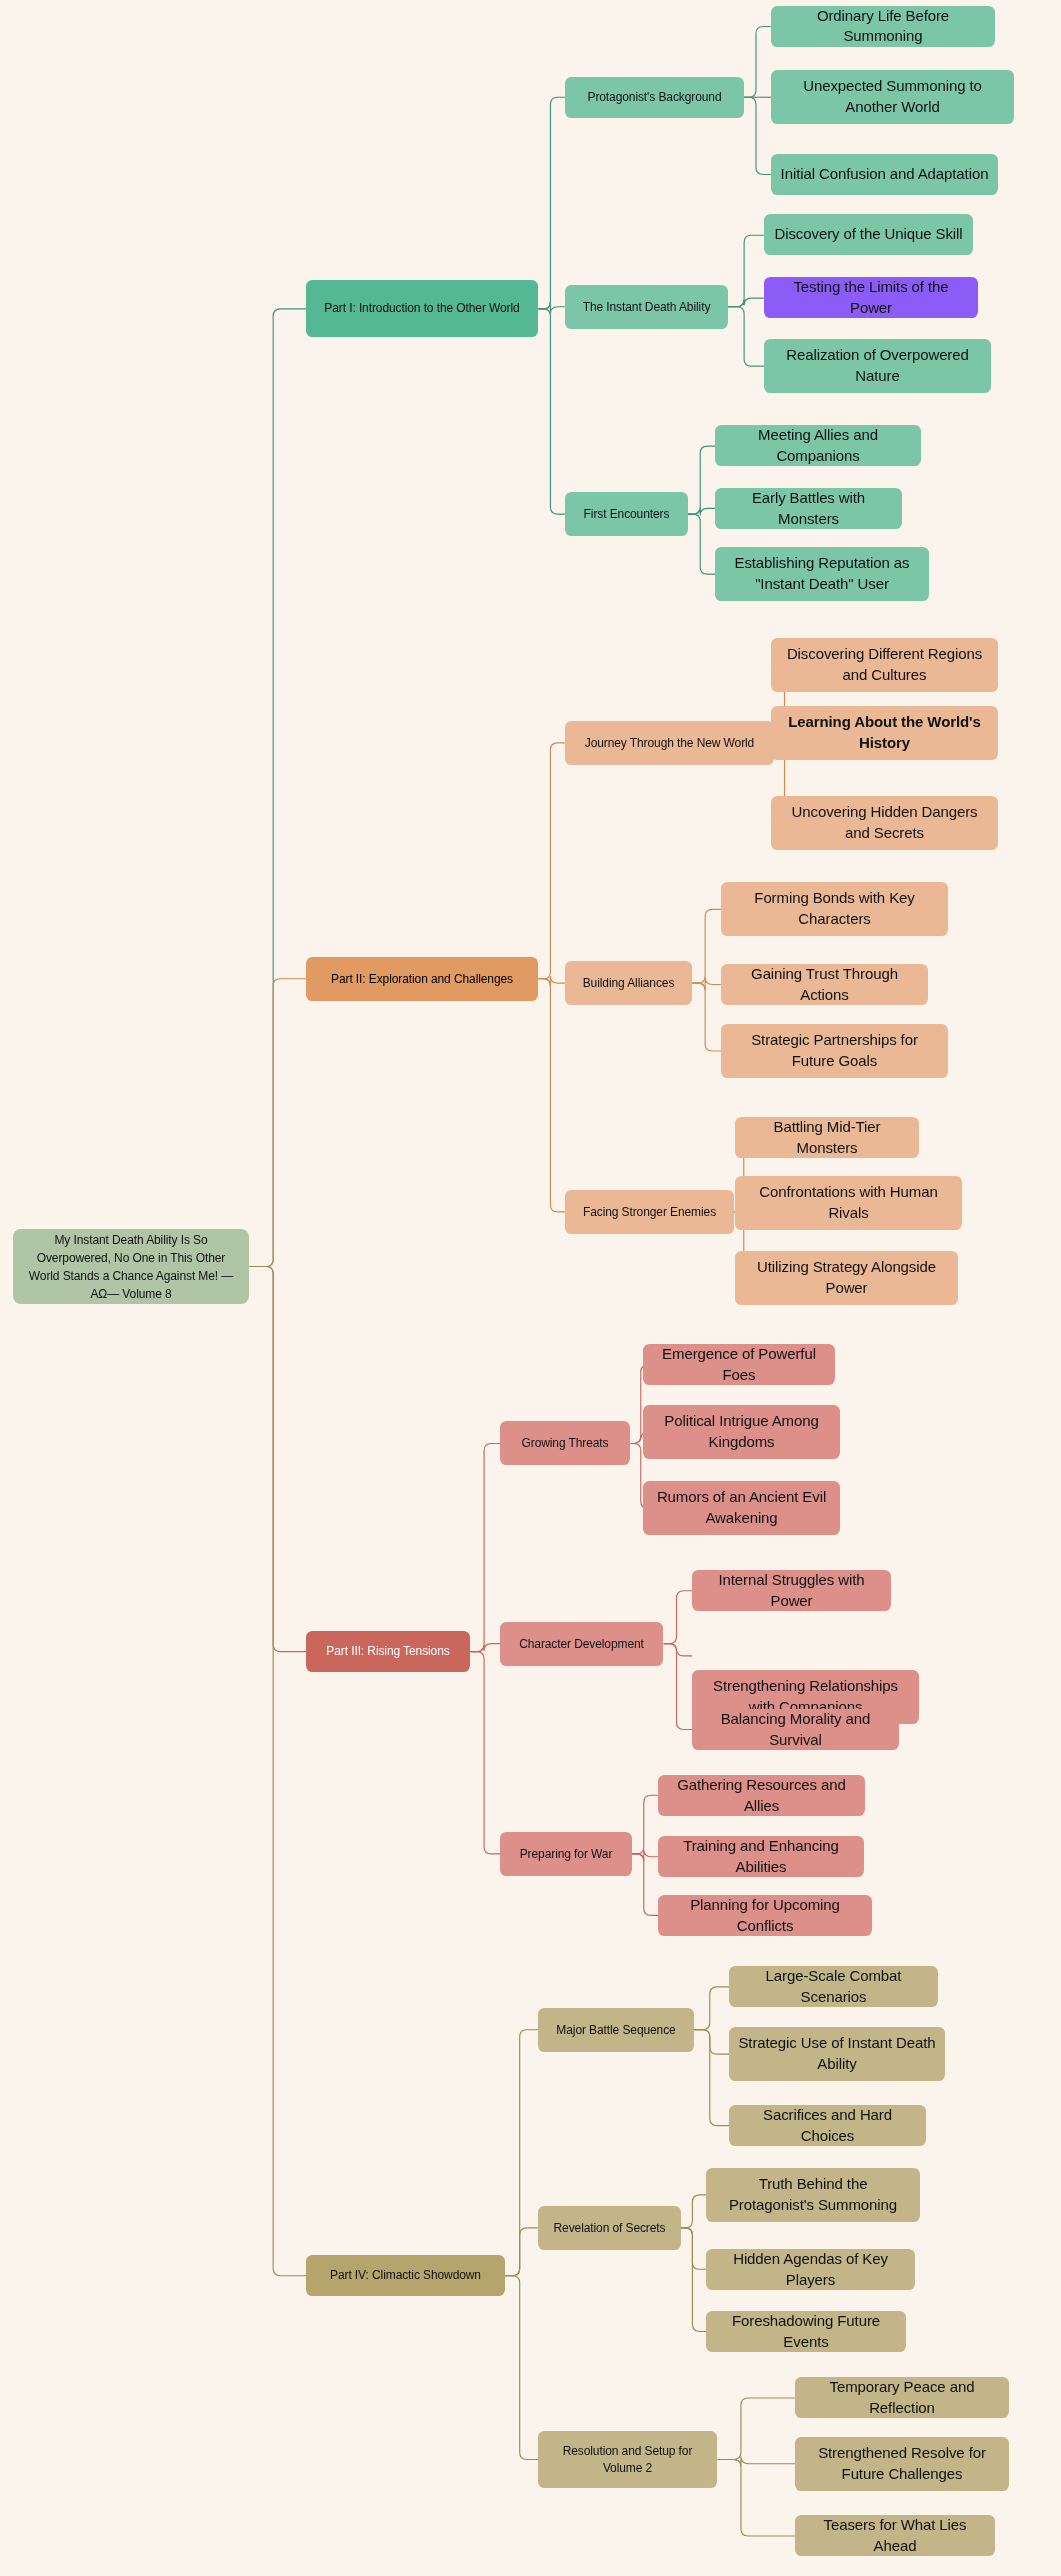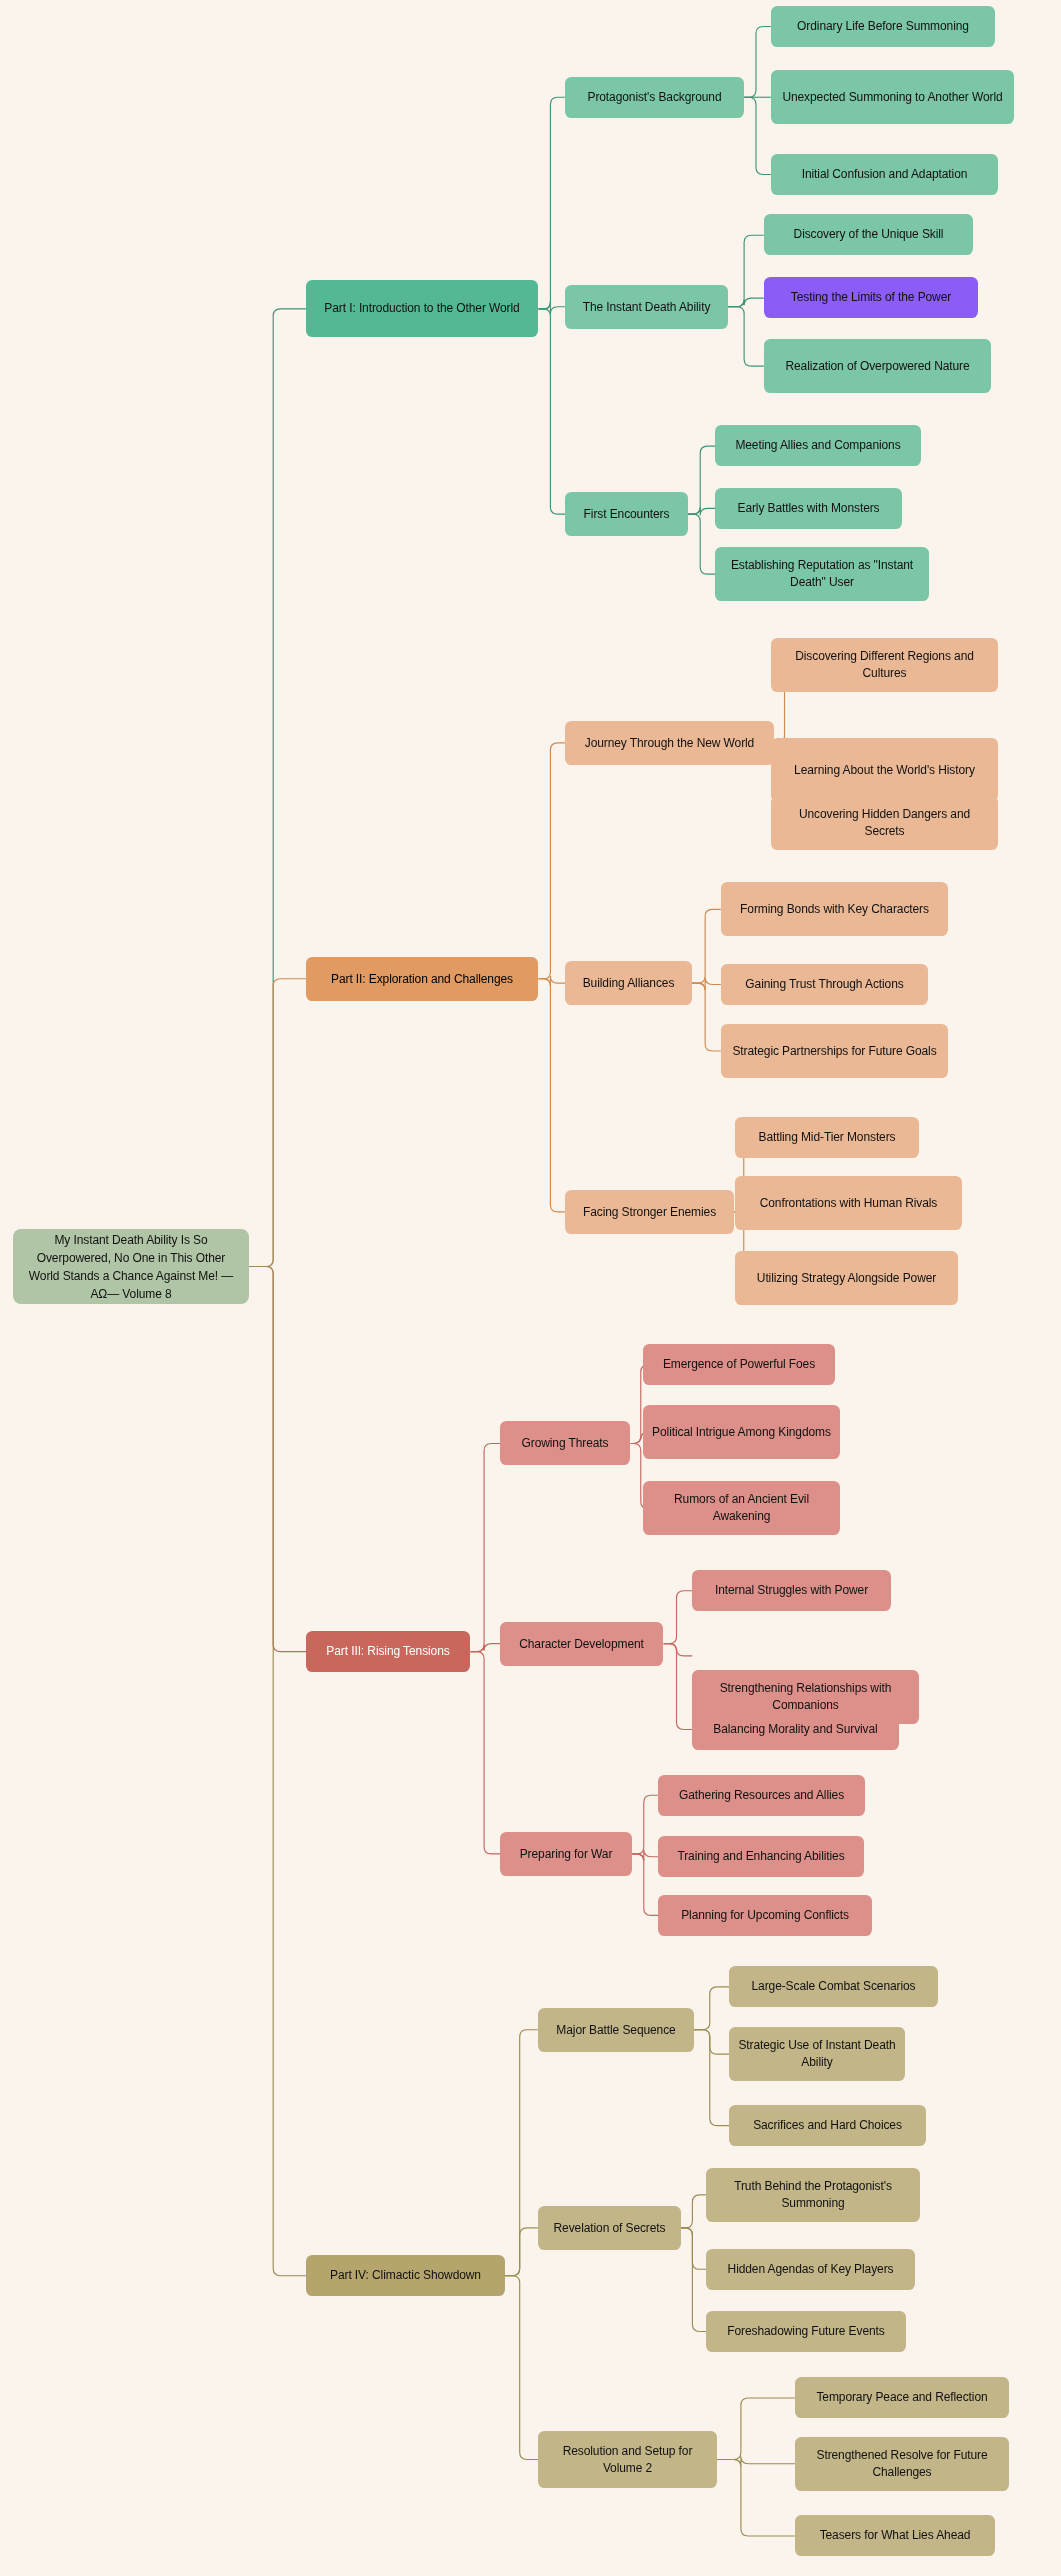--- a/index.html
+++ b/index.html
@@ -37,21 +37,21 @@
     word-wrap:break-word;
   }
   .node.root{
     border-radius:7.9px;
     font-size:12px;
     text-align:center;
     line-height:1.5;
   }
   .node.l1{ font-size:12px; }
   .node.l2{ font-size:12px; }
-  .node.l3{ font-size:12px; }
+  .node.l3{ font-size:15px; }
 </style>
 </head>
 <body>
 
 <div id="canvas">
   <svg class="links" id="links-svg" viewBox="0 0 1485 3603" preserveAspectRatio="none">
       <path d="M 348 1771.5 H 372 Q 382 1771.5 382 1761.5 V 442 Q 382 432 392 432 H 428" fill="none" stroke="#3f9476" stroke-width="1.6"></path>
       <path d="M 753 432 H 759.65 Q 769.65 432 769.65 422 V 146 Q 769.65 136 779.65 136 H 790" fill="none" stroke="#3f9476" stroke-width="1.6"></path>
       <path d="M 1040 136 H 1047.1 Q 1057.1 136 1057.1 126 V 47 Q 1057.1 37 1067.1 37 H 1078" fill="none" stroke="#3f9476" stroke-width="1.6"></path>
       <path d="M 1040 136 L 1078 136" fill="none" stroke="#3f9476" stroke-width="1.6"></path>
@@ -149,21 +149,21 @@
       </div>
       <div class="node l1" style="left: 306px; top: 957px; width: 232px; height: 44px; background: rgb(224, 154, 98); color: #000000;">
         <span>Part II: Exploration and Challenges</span>
       </div>
       <div class="node l2" style="left: 565px; top: 721px; width: 209px; height: 44px; background: rgb(234, 184, 148);">
         <span>Journey Through the New World</span>
       </div>
       <div class="node l3" style="left: 771px; top: 638px; width: 227px; height: 54px; background: rgb(234, 184, 148);">
         <span>Discovering Different Regions and Cultures</span>
       </div>
-      <div class="node l3" style="left: 771px; top: 738px; width: 227px; height: 64px; background: rgb(234, 184, 148);">
+      <div class="node l3" style="left: 771px; top: 706px; width: 227px; height: 54px; background: rgb(234, 184, 148); font-weight: bold;">
         <span>Learning About the World's History</span>
       </div>
       <div class="node l3" style="left: 771px; top: 796px; width: 227px; height: 54px; background: rgb(234, 184, 148);">
         <span>Uncovering Hidden Dangers and Secrets</span>
       </div>
       <div class="node l2" style="left: 565px; top: 961px; width: 127px; height: 44px; background: rgb(234, 184, 148);">
         <span>Building Alliances</span>
       </div>
       <div class="node l3" style="left: 721px; top: 882px; width: 227px; height: 54px; background: rgb(234, 184, 148);">
         <span>Forming Bonds with Key Characters</span>
@@ -227,21 +227,21 @@
       </div>
       <div class="node l1" style="left: 306px; top: 2255px; width: 199px; height: 41px; background: rgb(181, 164, 107); color: rgb(17, 17, 17);">
         <span>Part IV: Climactic Showdown</span>
       </div>
       <div class="node l2" style="left: 538px; top: 2008px; width: 156px; height: 44px; background: rgb(194, 181, 136);">
         <span>Major Battle Sequence</span>
       </div>
       <div class="node l3" style="left: 729px; top: 1966px; width: 209px; height: 41px; background: rgb(194, 181, 136);">
         <span>Large-Scale Combat Scenarios</span>
       </div>
-      <div class="node l3" style="left: 729px; top: 2027px; width: 176px; height: 54px; background: rgb(194, 181, 136); justify-content: flex-end;">
+      <div class="node l3" style="left: 729px; top: 2027px; width: 216px; height: 54px; background: rgb(194, 181, 136); justify-content: flex-end;">
         <span>Strategic Use of Instant Death Ability</span>
       </div>
       <div class="node l3" style="left: 729px; top: 2105px; width: 197px; height: 41px; background: rgb(194, 181, 136);">
         <span>Sacrifices and Hard Choices</span>
       </div>
       <div class="node l2" style="left: 538px; top: 2206px; width: 143px; height: 44px; background: rgb(194, 181, 136);">
         <span>Revelation of Secrets</span>
       </div>
       <div class="node l3" style="left: 706px; top: 2168px; width: 214px; height: 54px; background: rgb(194, 181, 136);">
         <span>Truth Behind the Protagonist's Summoning</span>

